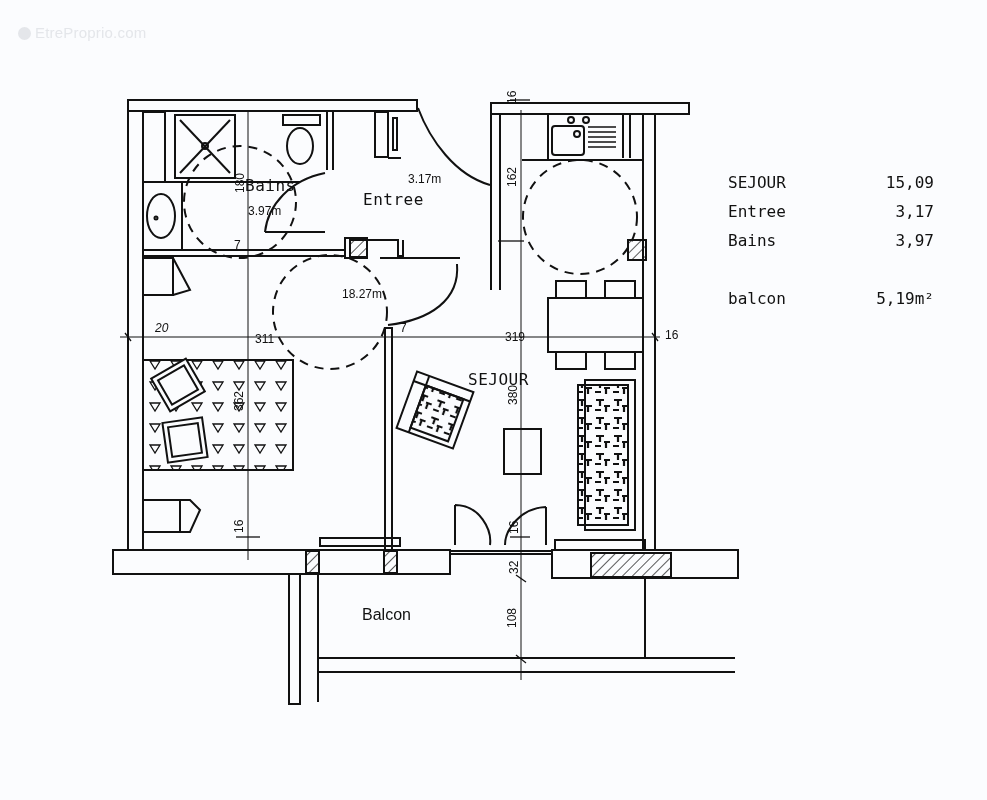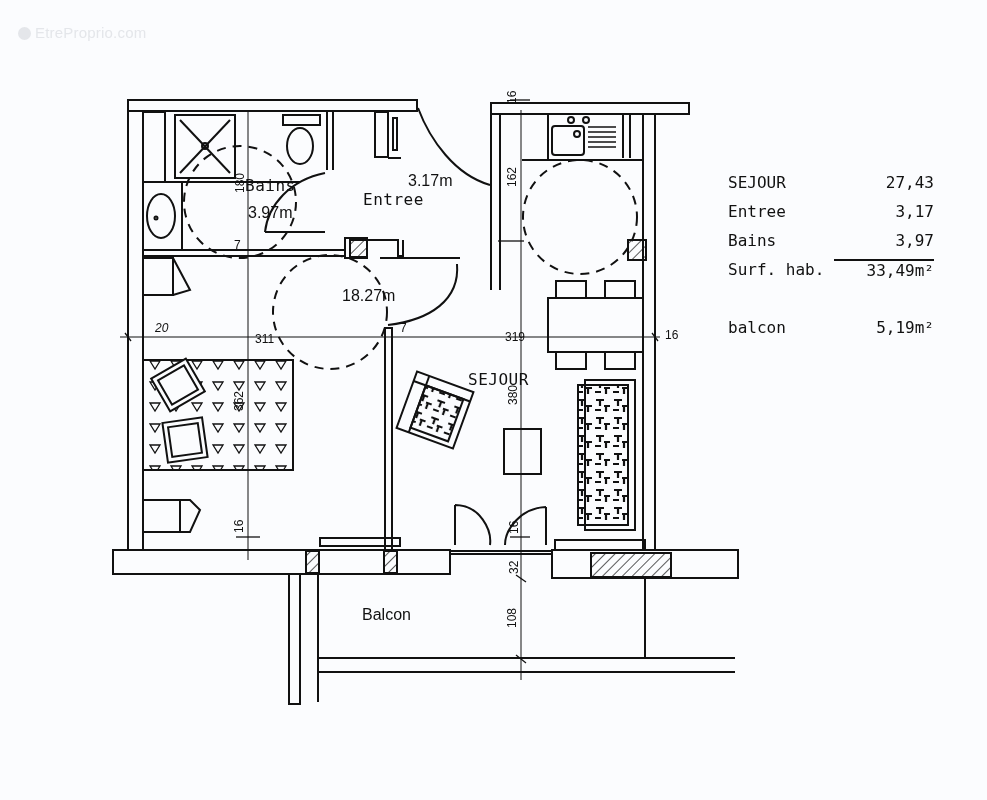--- a/index.html
+++ b/index.html
@@ -5,21 +5,21 @@
   html, body { margin:0; padding:0; }
   body { width:987px; height:800px; background:#fbfcfe; position:relative; overflow:hidden;
          font-family:"DejaVu Sans", sans-serif; color:#111; }
   #plan { position:absolute; left:0; top:0; width:987px; height:800px; }
   .watermark { position:absolute; left:18px; top:24px; font-size:15px; color:#e4e6ea;
                font-family:"Liberation Sans", sans-serif; letter-spacing:0.2px; }
   .watermark .dot { display:inline-block; width:13px; height:13px; border-radius:50%;
                     background:#e4e6ea; vertical-align:-2px; margin-right:4px; }
   .lbl { position:absolute; font-family:"DejaVu Sans Mono", monospace; color:#111; white-space:nowrap; }
   .room { font-size:16px; letter-spacing:0.5px; }
-  .small { font-size:16px; font-family:"Liberation Sans", sans-serif; }
+  .small { font-size:12px; font-family:"Liberation Sans", sans-serif; }
   .dim { font-size:12px; font-family:"Liberation Sans", sans-serif; }
   .vert { transform-origin:left top; transform:rotate(-90deg); }
   .balcon-lbl { font-family:"Liberation Sans", sans-serif; font-size:16px; }
   .legend { position:absolute; left:728px; top:168px; font-family:"DejaVu Sans Mono", monospace;
             font-size:16px; color:#111; }
   .legend .row { display:flex; height:29px; align-items:center; }
   .legend .name { width:106px; }
   .legend .val { width:100px; text-align:right; }
   .legend .total { border-top:2px solid #111; }
   .legend .gap { height:29px; }
@@ -206,32 +206,28 @@
 <div class="lbl dim vert" style="left:232px;top:411px;">362</div>
 <div class="lbl dim vert" style="left:506px;top:405px;">380</div>
 <div class="lbl dim vert" style="left:232px;top:533px;">16</div>
 <div class="lbl dim vert" style="left:507px;top:534px;">16</div>
 <div class="lbl dim vert" style="left:507px;top:574px;">32</div>
 <div class="lbl dim vert" style="left:505px;top:628px;">108</div>
 
 <div class="legend">
   <div class="row">
     <span class="name">SEJOUR</span>
-    <span class="val">27,43</span>
+    <span class="val">15,09</span>
   </div>
   <div class="row">
     <span class="name">Entree</span>
     <span class="val">3,17</span>
   </div>
   <div class="row">
     <span class="name">Bains</span>
     <span class="val">3,97</span>
   </div>
-  <div class="row">
-    <span class="name">Surf. hab.</span>
-    <span class="val total">33,49m²</span>
-  </div>
   <div class="gap"></div>
   <div class="row">
     <span class="name">balcon</span>
     <span class="val">5,19m²</span>
   </div>
 </div>
 
 </body></html>

